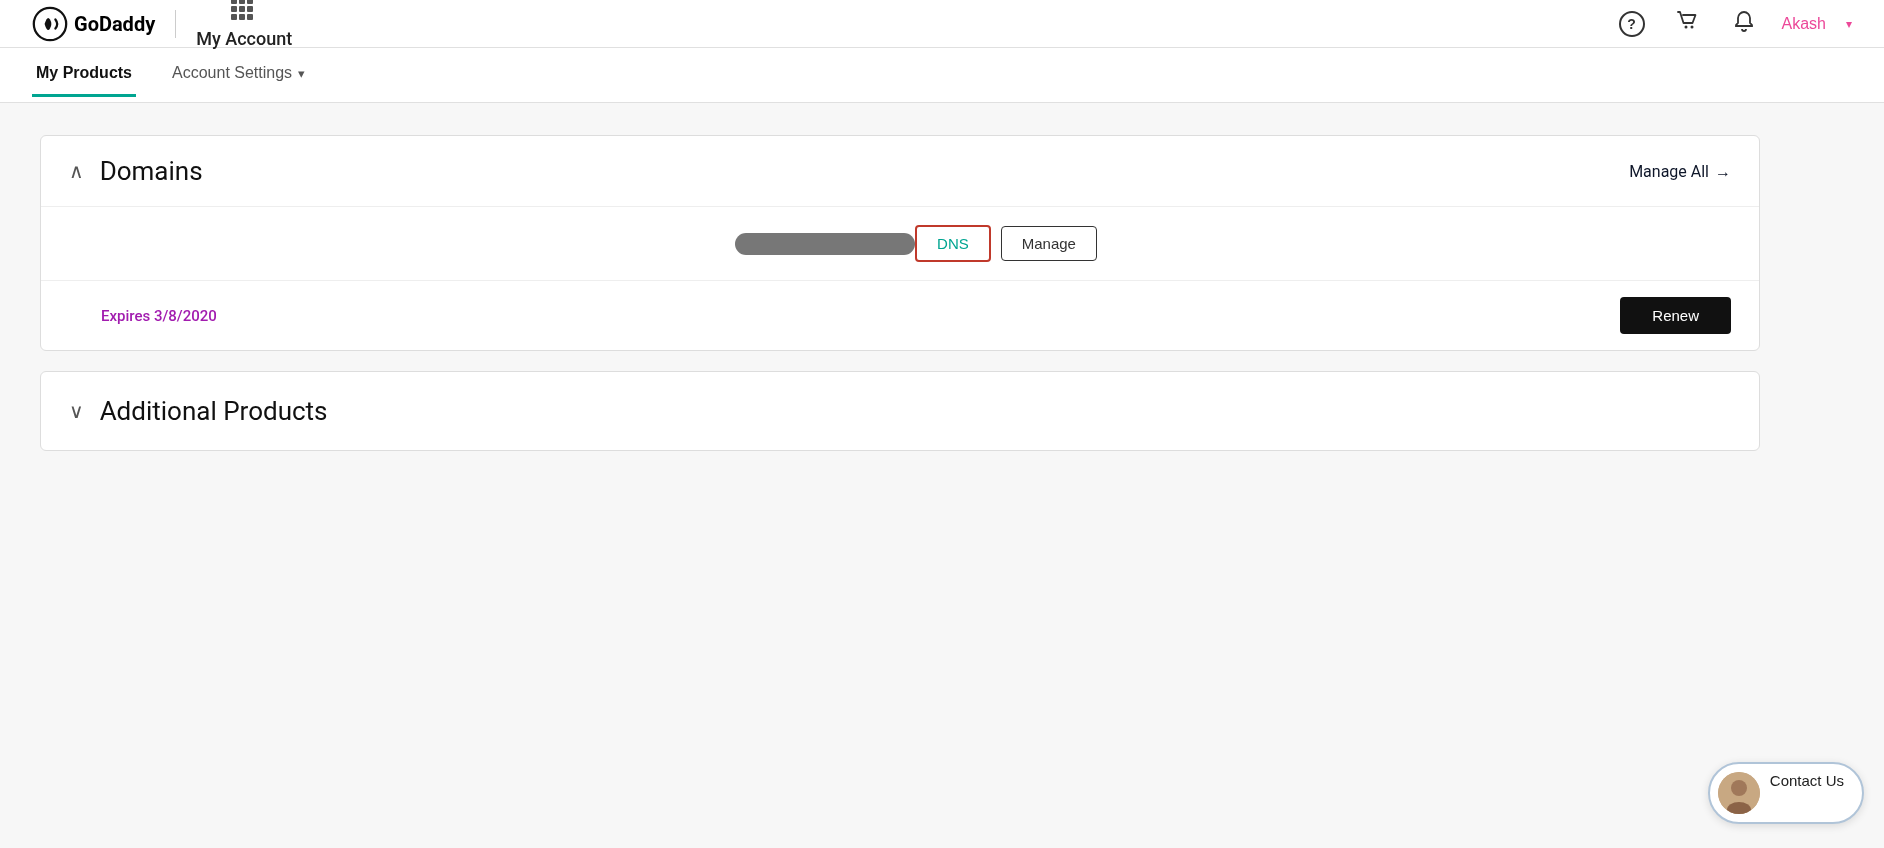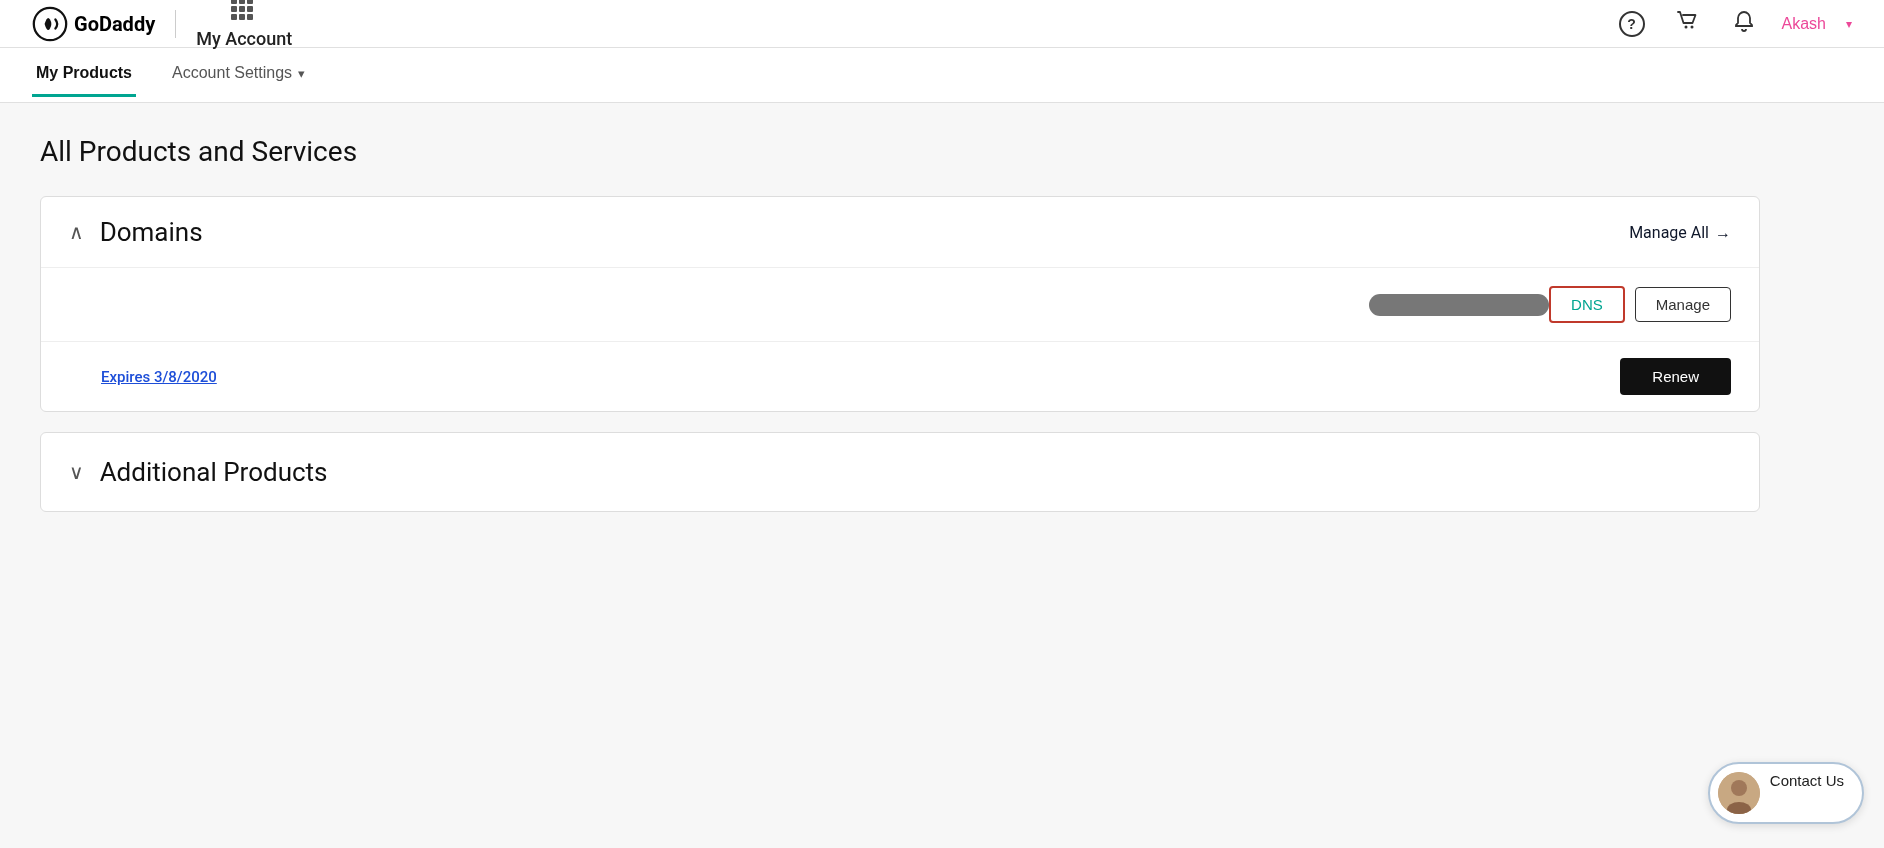--- a/index.html
+++ b/index.html
@@ -179,21 +179,21 @@
       align-items: center;
       gap: 6px;
     }
 
     
     .domain-row {
       border-top: 1px solid #eee;
       padding: 18px 28px 18px 60px;
       display: flex;
       align-items: center;
-      justify-content: flex-end;
+      justify-content: center;
     }
     .domain-name-blurred {
       background: #777;
       border-radius: 20px;
       width: 180px;
       height: 22px;
     }
     .domain-actions {
       display: flex;
       align-items: center;
@@ -221,24 +221,23 @@
 
     
     .expiry-row {
       border-top: 1px solid #eee;
       padding: 16px 28px 16px 60px;
       display: flex;
       align-items: center;
       justify-content: space-between;
     }
     .expiry-text {
-      color: #1d4ed8;
+      color: #a21caf;
       font-size: 15px;
       font-weight: 500;
-      text-decoration: underline;
     }
     .renew-btn {
       background: #111;
       color: #fff;
       border: none;
       padding: 10px 32px;
       font-size: 15px;
       cursor: pointer;
       border-radius: 4px;
     }
@@ -338,21 +337,20 @@
   <button class="nav-item active">
     <span>My Products</span>
   </button>
   <button class="nav-item">
     <span>Account Settings</span>
     <span style="font-size:13px;">▾</span>
   </button>
 </nav>
 
 <main class="main-content">
-  <h1 class="page-heading">All Products and Services</h1>
 
   <div class="section-card">
     <div class="section-header">
       <div class="section-title-area">
         <button class="chevron-btn">
           <span style="font-size:20px;">∧</span>
         </button>
         <span class="section-title">Domains</span>
       </div>
       <a href="#" class="manage-all-link">

